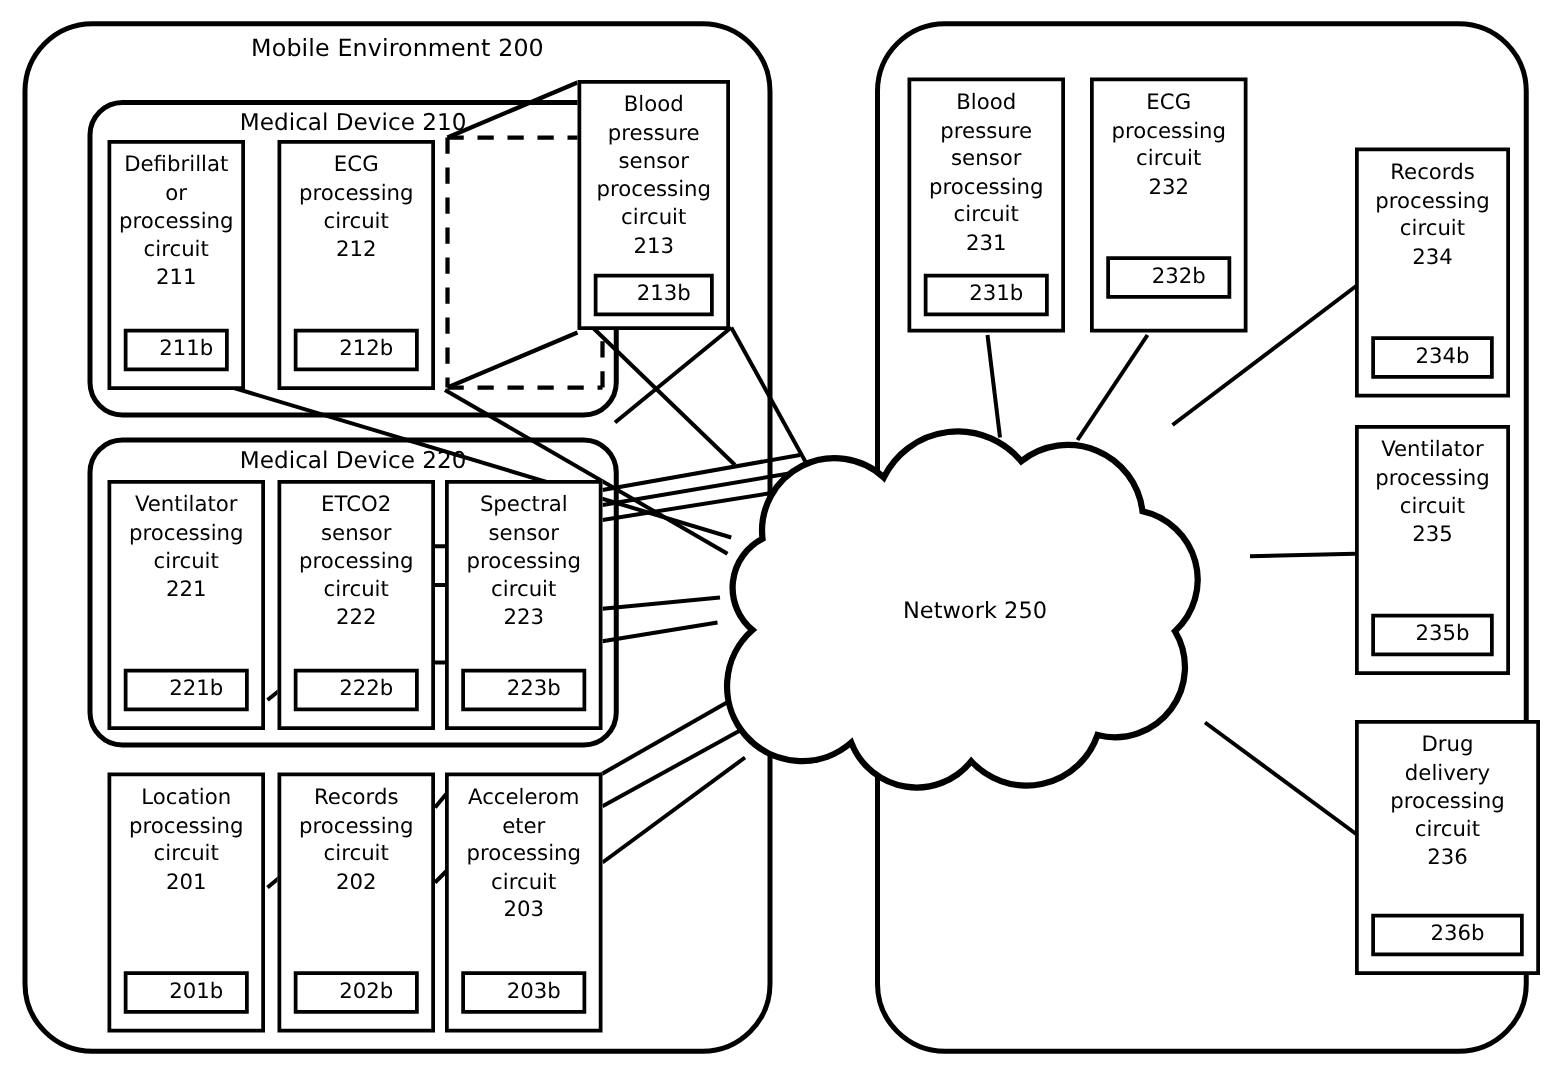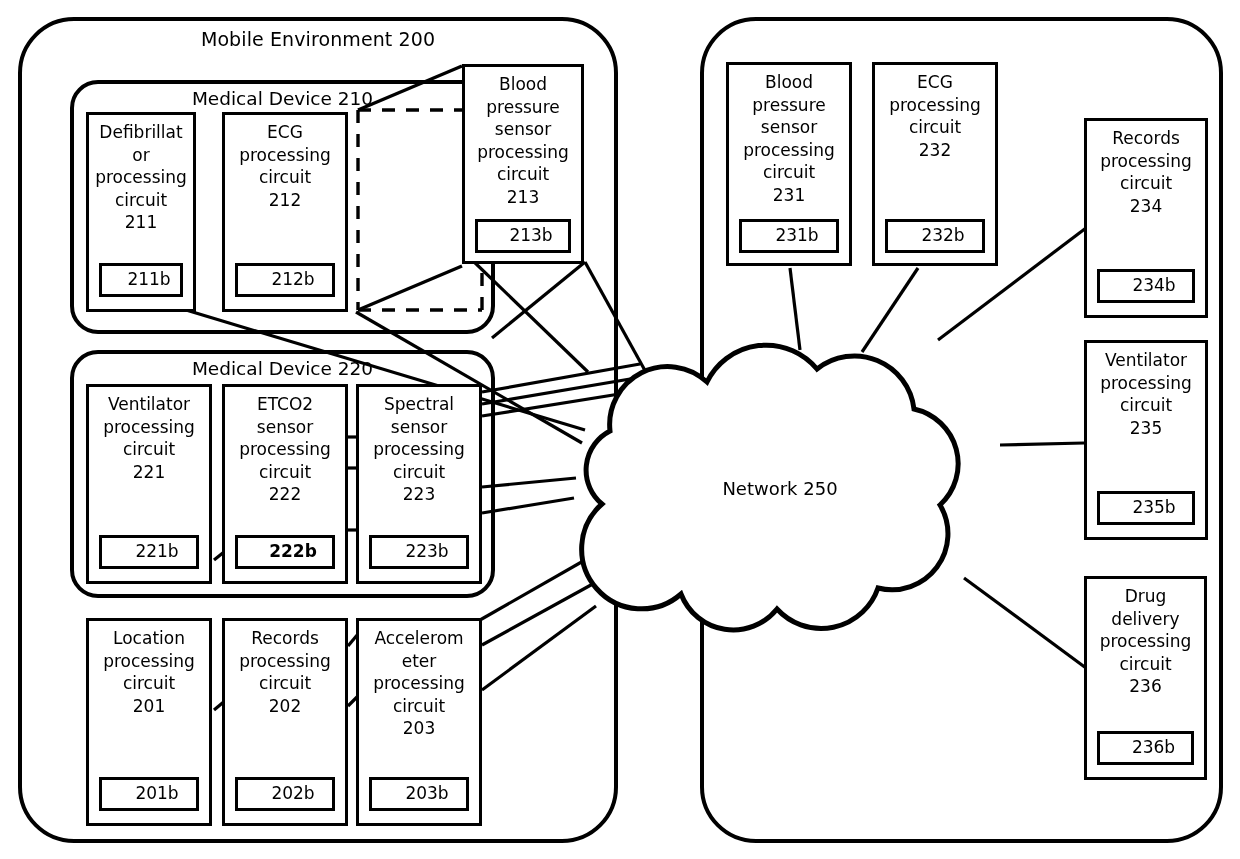--- a/index.html
+++ b/index.html
@@ -162,21 +162,21 @@
 221</div>
     <div class="subbox" style="bottom:12px;">221b</div>
   </div>
 
   <div class="card" style="left:222px;top:384px;width:126px;height:200px;">
     <div class="ctext">ETCO2
 sensor
 processing
 circuit
 222</div>
-    <div class="subbox" style="bottom:12px;font-weight:bold;">222b</div>
+    <div class="subbox" style="bottom:12px;">222b</div>
   </div>
 
   <div class="card" style="left:356px;top:384px;width:126px;height:200px;">
     <div class="ctext">Spectral
 sensor
 processing
 circuit
 223</div>
     <div class="subbox" style="bottom:12px;">223b</div>
   </div>
@@ -216,40 +216,40 @@
 circuit
 231</div>
     <div class="subbox" style="bottom:10px;">231b</div>
   </div>
 
   <div class="card" style="left:872px;top:62px;width:126px;height:204px;">
     <div class="ctext">ECG
 processing
 circuit
 232</div>
-    <div class="subbox" style="bottom:10px;">232b</div>
+    <div class="subbox" style="bottom:24px;">232b</div>
   </div>
 
   <div class="card" style="left:1084px;top:118px;width:124px;height:200px;">
     <div class="ctext">Records
 processing
 circuit
 234</div>
     <div class="subbox" style="bottom:12px;">234b</div>
   </div>
 
   <div class="card" style="left:1084px;top:340px;width:124px;height:200px;">
     <div class="ctext">Ventilator
 processing
 circuit
 235</div>
     <div class="subbox" style="bottom:12px;">235b</div>
   </div>
 
-  <div class="card" style="left:1084px;top:576px;width:123px;height:204px;">
+  <div class="card" style="left:1084px;top:576px;width:148px;height:204px;">
     <div class="ctext">Drug
 delivery
 processing
 circuit
 236</div>
     <div class="subbox" style="bottom:12px;">236b</div>
   </div>
 
   <svg id="cloud" viewBox="0 0 480 318" preserveAspectRatio="none">
     <path d="

